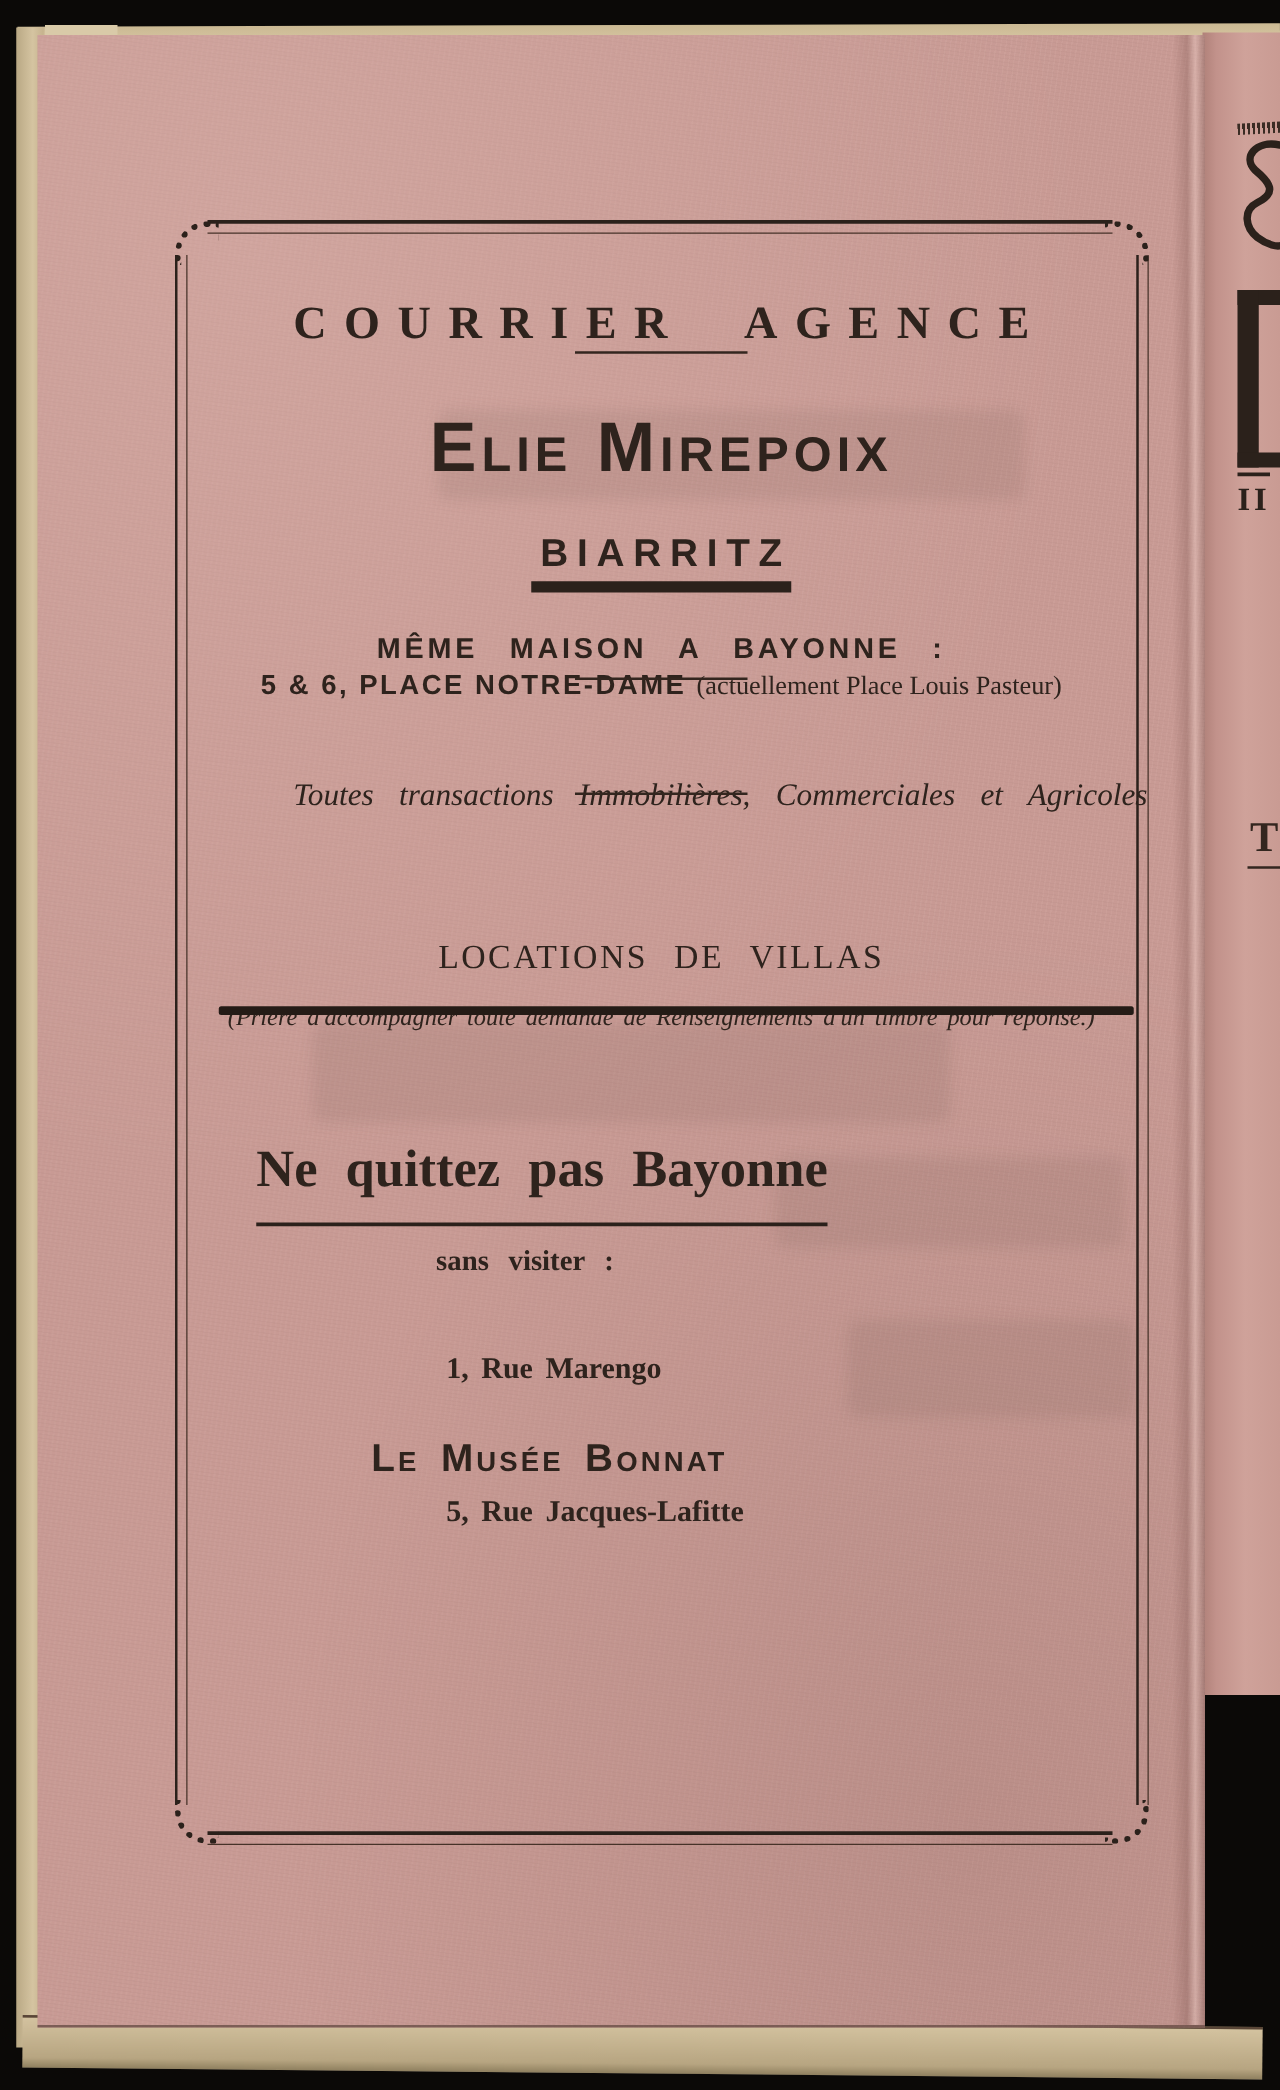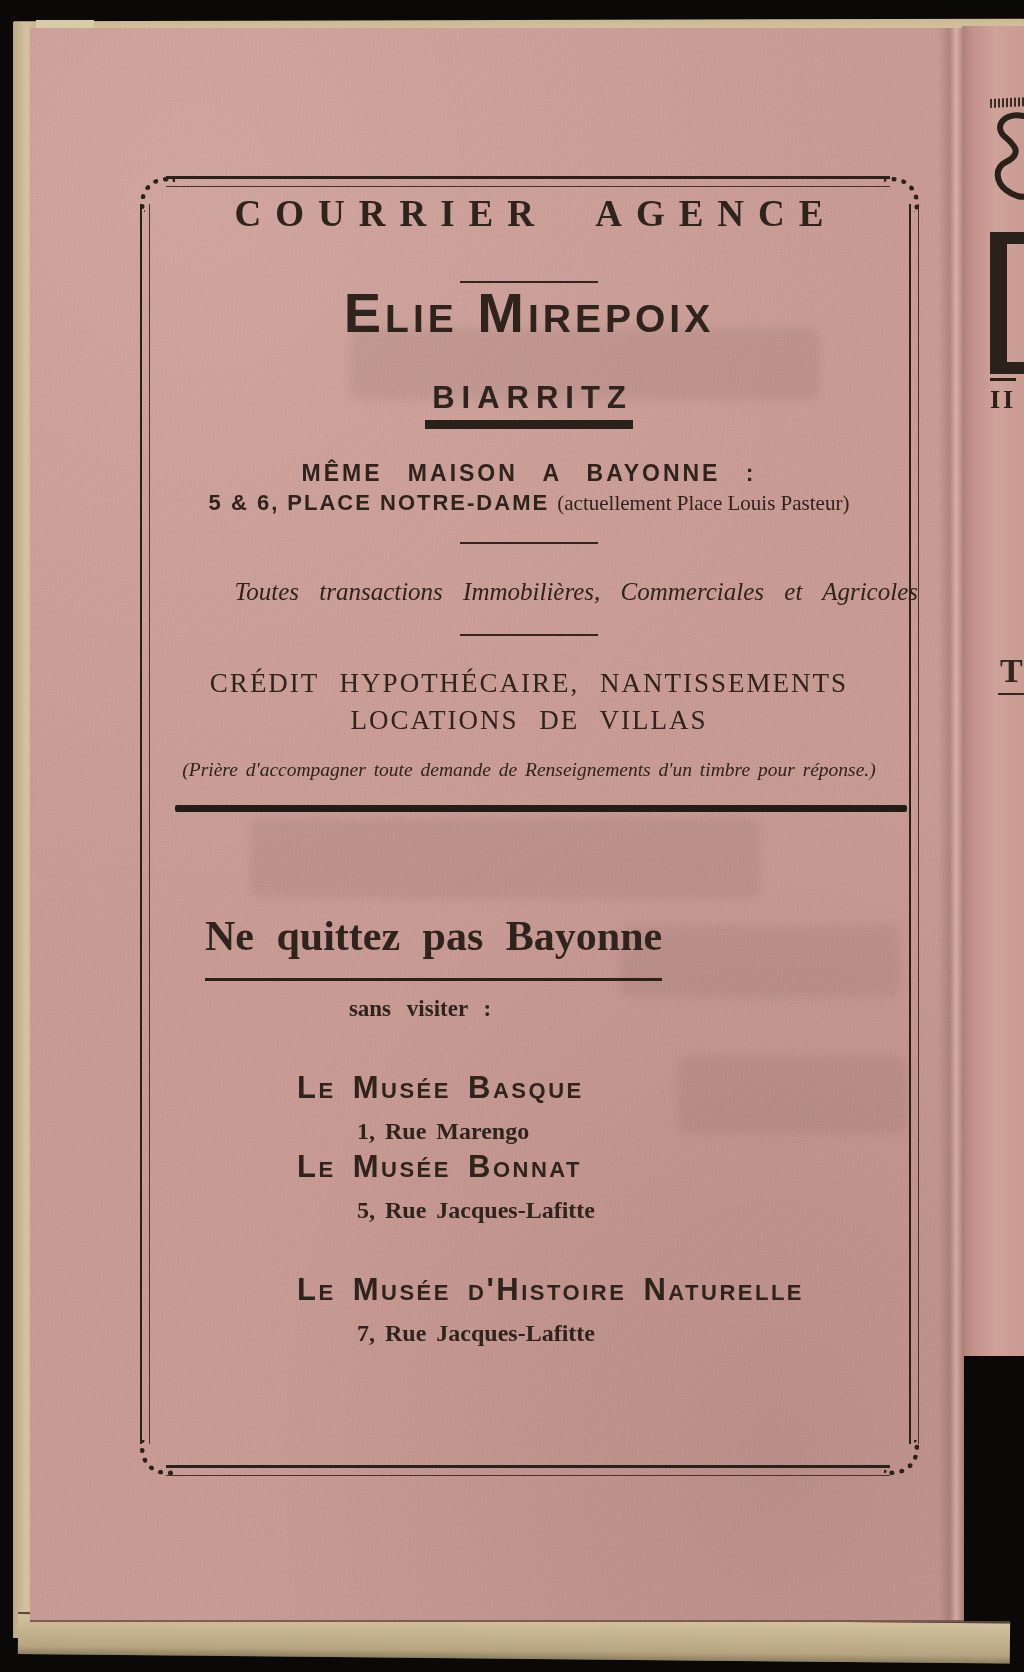--- a/index.html
+++ b/index.html
@@ -58,21 +58,21 @@
   .seg.top{left:136px;top:148px;width:724px;}
   .seg.bottom{left:136px;top:1437px;width:724px;}
   .seg.left{left:110px;top:176px;height:1240px;}
   .seg.right{left:879px;top:176px;height:1240px;}
   .corner{position:absolute;width:30px;height:30px;}
   .c-tl{left:110px;top:149px;border-top:5px dotted #2b211b;border-left:5px dotted #2b211b;border-top-left-radius:26px;}
   .c-tr{left:854px;top:149px;border-top:5px dotted #2b211b;border-right:5px dotted #2b211b;border-top-right-radius:26px;}
   .c-bl{left:110px;top:1412px;border-bottom:5px dotted #2b211b;border-left:5px dotted #2b211b;border-bottom-left-radius:26px;}
   .c-br{left:854px;top:1412px;border-bottom:5px dotted #2b211b;border-right:5px dotted #2b211b;border-bottom-right-radius:26px;}
   
-  .band{position:absolute;left:110px;width:778px;text-align:center;}
+  .band{position:absolute;left:110px;width:778px;text-align:center;margin-top:45px;}
   .courrier{top:164px;font:bold 37px "Liberation Serif",serif;letter-spacing:14px;word-spacing:26px;text-indent:14px;}
   .rule{position:absolute;left:110px;width:778px;}
   .rule span{display:block;width:138px;height:2px;background:#33261f;margin:0 auto;}
   .r1{top:253px;} .r2{top:514px;} .r3{top:606px;}
   .elie{top:252px;font:bold 56px "Liberation Sans",sans-serif;font-variant:small-caps;letter-spacing:4px;}
   .addr{top:312px;font:bold 25px "Liberation Serif",serif;word-spacing:8px;}
   .biarritz-wrap{top:352px;}
   .biarritz{display:inline-block;font:bold 31px "Liberation Sans",sans-serif;letter-spacing:7px;text-indent:7px;
     border-bottom:9px solid #2b211b;padding-bottom:4px;}
   .meme{top:432px;font:bold 23px "Liberation Sans",sans-serif;letter-spacing:3px;word-spacing:16px;}
@@ -146,40 +146,34 @@
     <div class="band place">
       <span>5 &amp; 6, PLACE NOTRE-DAME </span><span class="note">(actuellement Place Louis Pasteur)</span>
     </div>
     <div class="rule r2">
         <span></span>
       </div>
     <div class="band toutes">Toutes transactions Immobilières, Commerciales et Agricoles</div>
     <div class="rule r3">
         <span></span>
       </div>
-    <div class="band credit">CRÉDIT HYPOTHÉCAIRE, NANTISSEMENTS</div>
     <div class="band locations">LOCATIONS DE VILLAS</div>
     <div class="band priere">(Prière d'accompagner toute demande de Renseignements d'un timbre pour réponse.)</div>
 
     <div class="divider"></div>
 
     <div class="nequittez-wrap">
       <span class="nequittez">Ne quittez pas Bayonne</span>
     </div>
     <div class="sansvisiter">sans visiter :</div>
 
     <div class="museum m1">
-      <div class="mname">Le Musée Basque</div>
       <div class="maddr">1, Rue Marengo</div>
     </div>
     <div class="museum m2">
       <div class="mname">Le Musée Bonnat</div>
       <div class="maddr">5, Rue Jacques-Lafitte</div>
-    </div>
-    <div class="museum m3">
-      <div class="mname">Le Musée d'Histoire Naturelle</div>
-      <div class="maddr">7, Rue Jacques-Lafitte</div>
     </div>
 
     <div class="crease"></div>
   </div>
 
 </div>
 
 </body></html>

